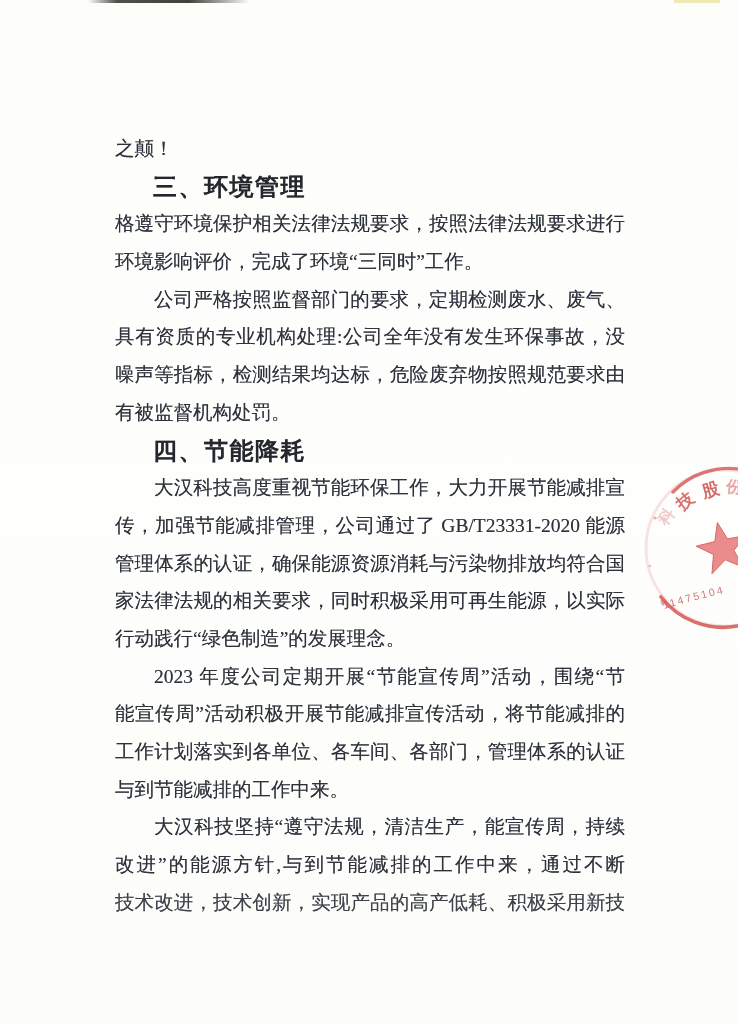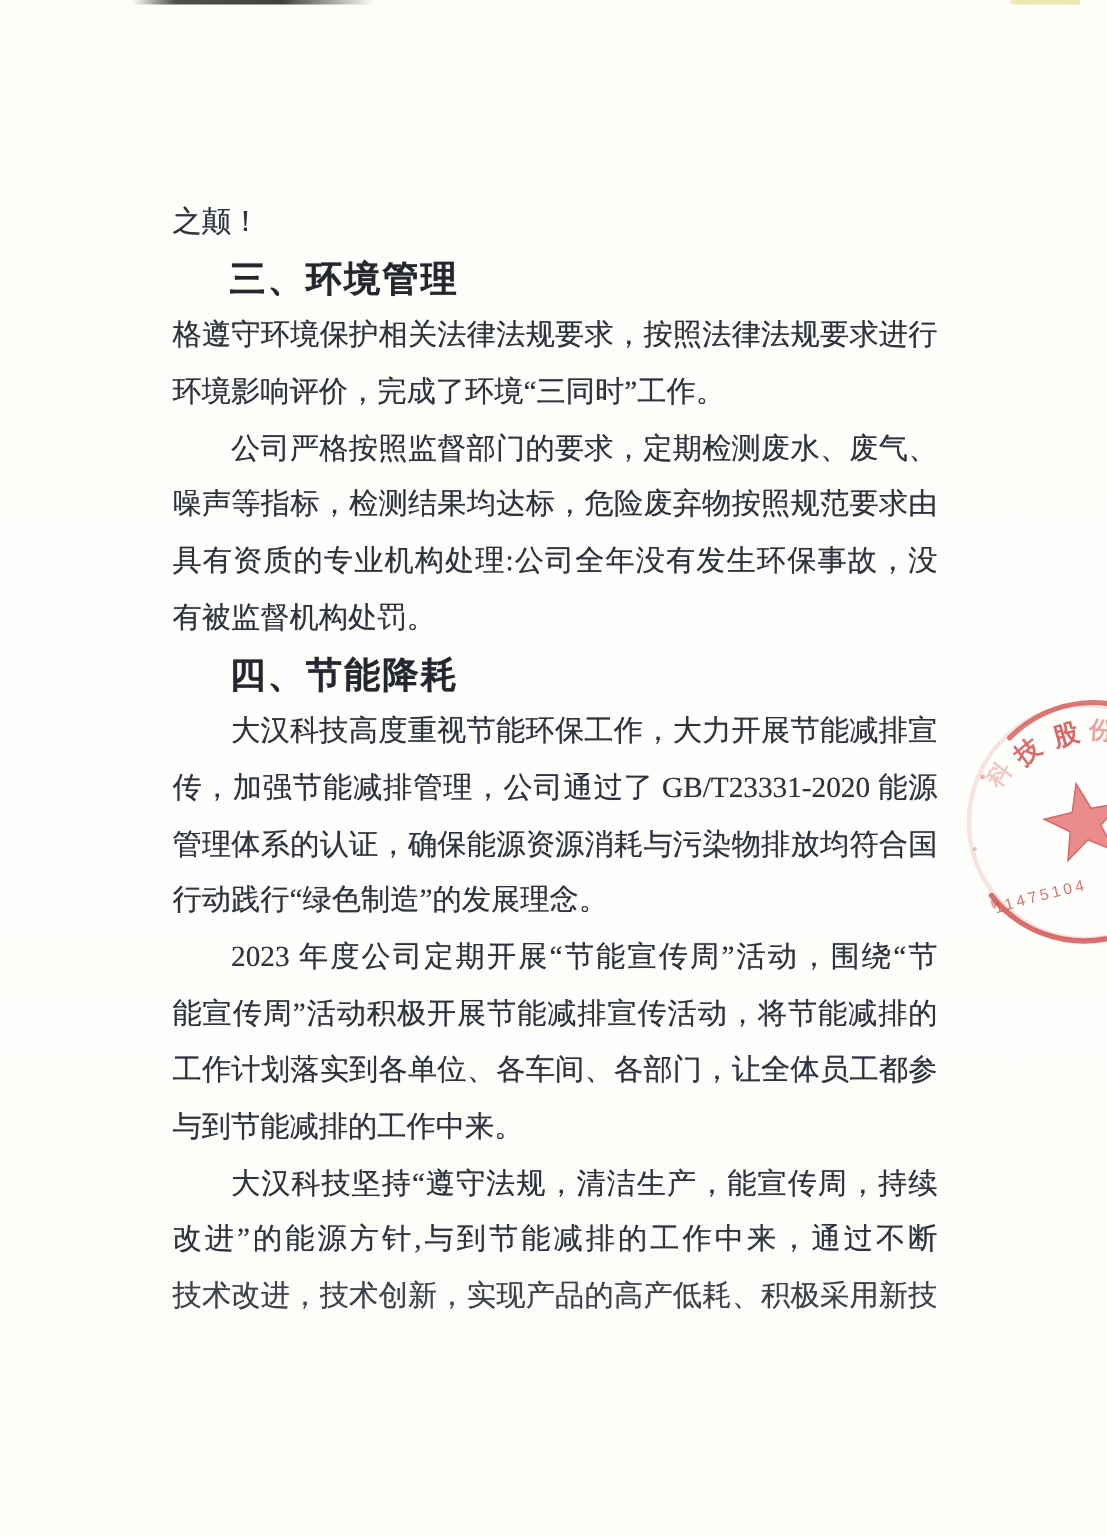--- a/index.html
+++ b/index.html
@@ -64,31 +64,32 @@
 
   <div class="artifact-dark"></div>
   <div class="artifact-yellow"></div>
 
   <div class="textcol">
     <div class="line">之颠！</div>
     <div class="line h">三、环境管理</div>
     <div class="line j">格遵守环境保护相关法律法规要求，按照法律法规要求进行</div>
     <div class="line">环境影响评价，完成了环境“三同时”工作。</div>
     <div class="line j i">公司严格按照监督部门的要求，定期检测废水、废气、</div>
+    <div class="line j">具有资质的专业机构处理:公司全年没有发生环保事故，没</div>
     <div class="line j">噪声等指标，检测结果均达标，危险废弃物按照规范要求由</div>
-    <div class="line j">具有资质的专业机构处理:公司全年没有发生环保事故，没</div>
     <div class="line">有被监督机构处罚。</div>
     <div class="line h">四、节能降耗</div>
     <div class="line j i">大汉科技高度重视节能环保工作，大力开展节能减排宣</div>
     <div class="line j">传，加强节能减排管理，公司通过了 GB/T23331-2020 能源</div>
     <div class="line j">管理体系的认证，确保能源资源消耗与污染物排放均符合国</div>
+    <div class="line j">家法律法规的相关要求，同时积极采用可再生能源，以实际</div>
     <div class="line">行动践行“绿色制造”的发展理念。</div>
     <div class="line j i">2023 年度公司定期开展“节能宣传周”活动，围绕“节</div>
     <div class="line j">能宣传周”活动积极开展节能减排宣传活动，将节能减排的</div>
-    <div class="line j">工作计划落实到各单位、各车间、各部门，让全体员工都参</div>
+    <div class="line j">工作计划落实到各单位、各车间、各部门，管理体系的认证</div>
     <div class="line">与到节能减排的工作中来。</div>
     <div class="line j i soft1">大汉科技坚持“遵守法规，清洁生产，能宣传周，持续</div>
     <div class="line j soft1">改进”的能源方针,与到节能减排的工作中来，通过不断</div>
     <div class="line j soft2">技术改进，技术创新，实现产品的高产低耗、积极采用新技</div>
   </div>
 
   <div class="seal-wrap">
     <svg width="98" height="200" viewBox="640 440 98 200" xmlns="http://www.w3.org/2000/svg">
 
       <circle cx="724" cy="548" r="78" fill="none" stroke="#d86a66" stroke-width="3" opacity="0.18"></circle>

